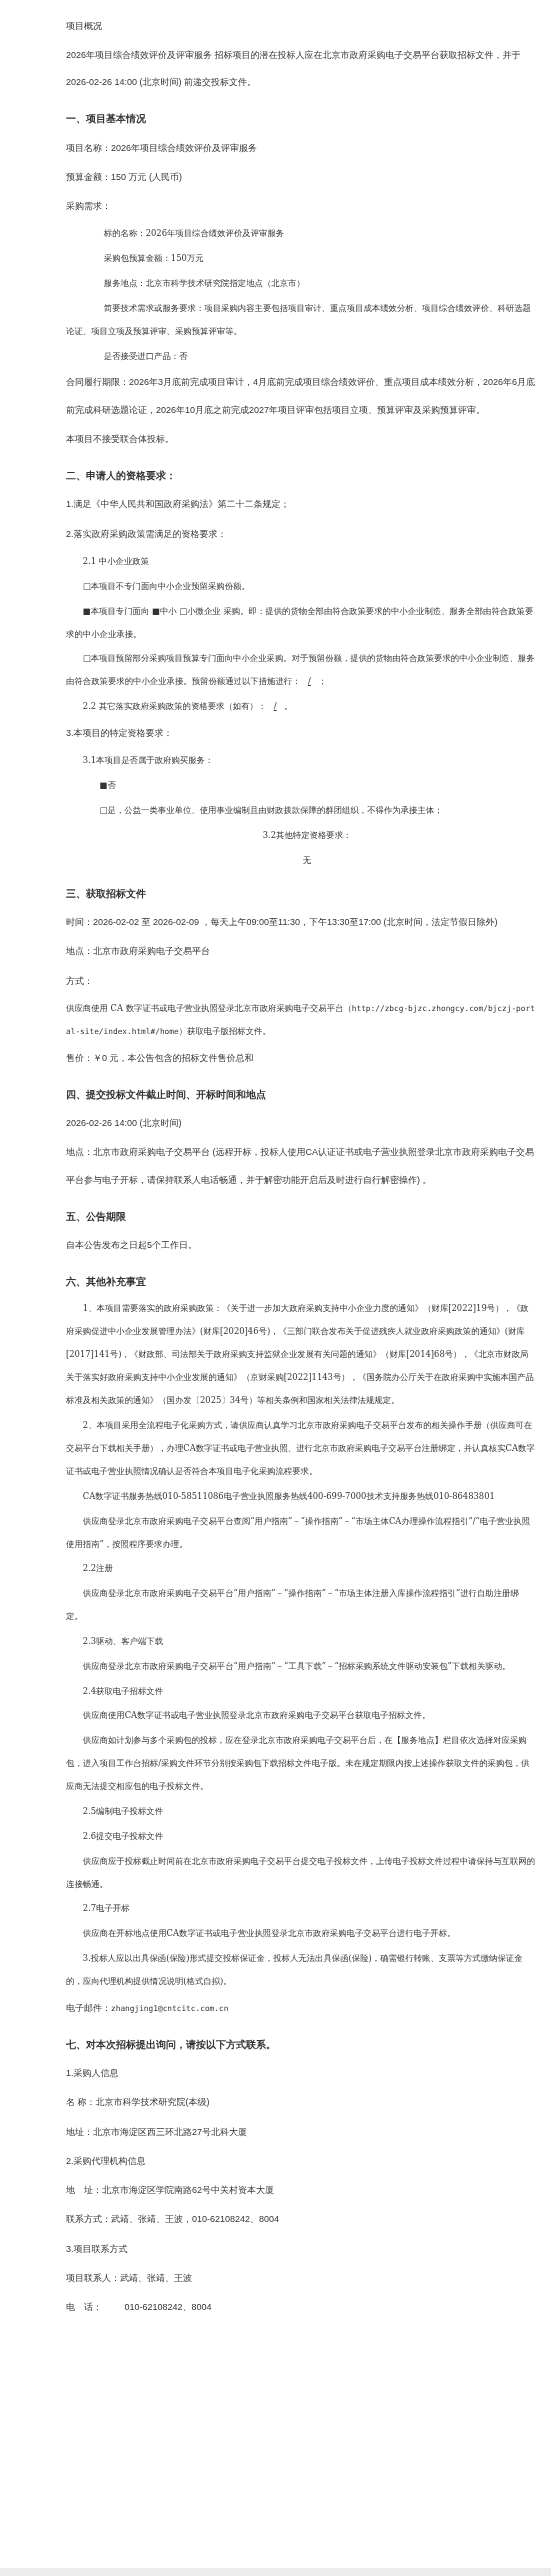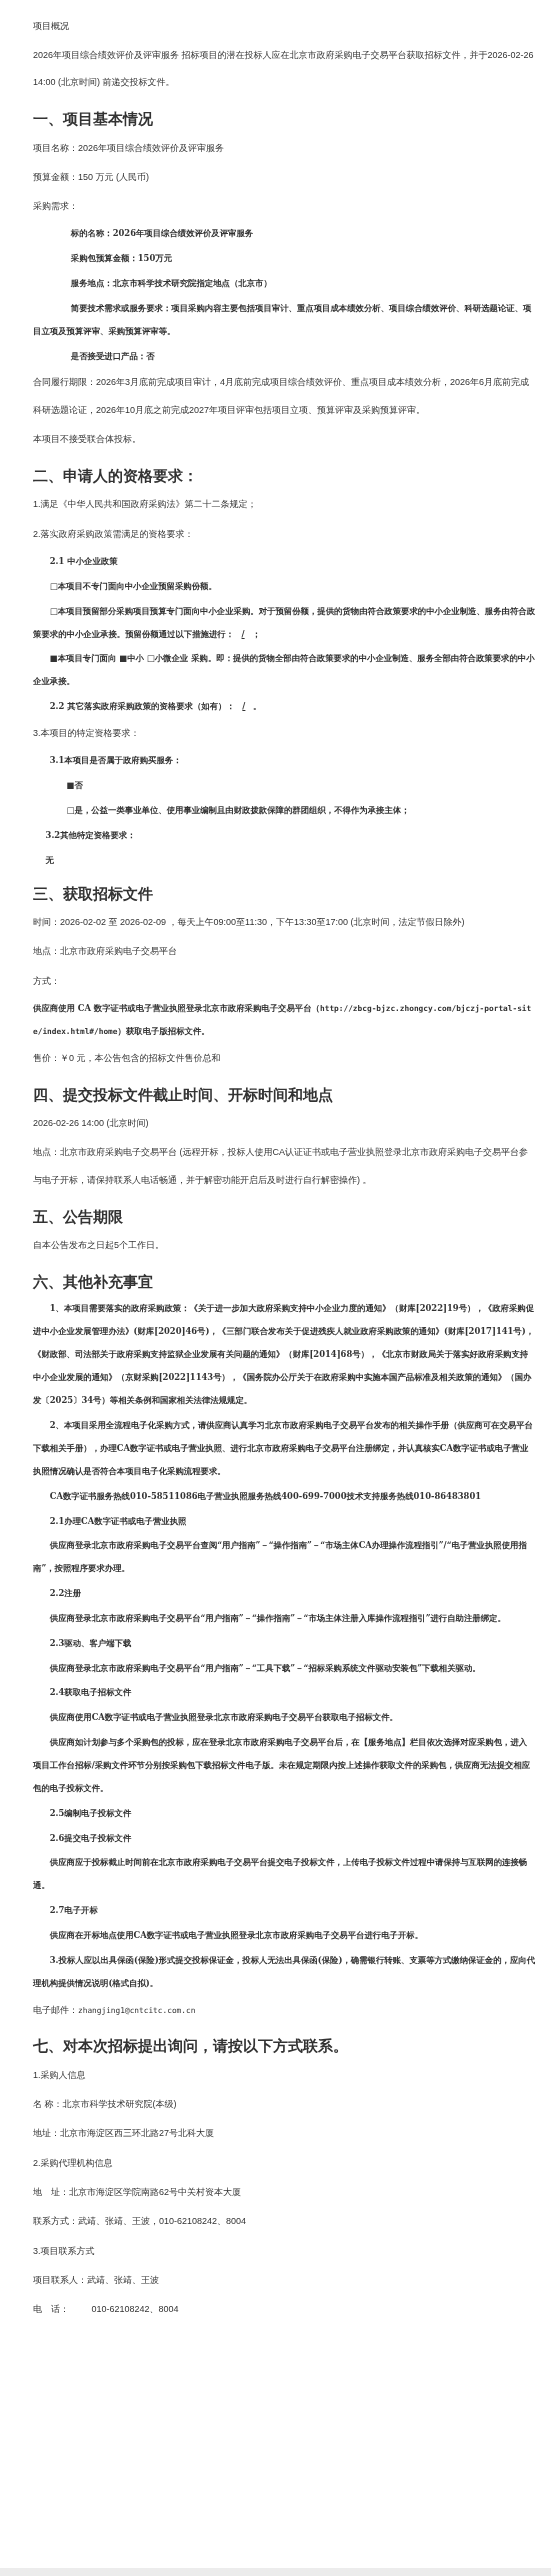--- a/index.html
+++ b/index.html
@@ -1,25 +1,25 @@
 <!DOCTYPE html>
 <html lang="zh" style="font-size:9.6px"><head>
 <meta charset="utf-8">
 <style>
   * { box-sizing: border-box; }
   html, body { margin: 0; padding: 0; }
   body { width: 551px; background: #ffffff; }
   .page { position: relative; width: 551px; height: 2576px; overflow: hidden; background: #ffffff; color: #333333; }
-  .content { padding: 10.8px 15.5px 0 33px; }
+  .content { padding: 10.8px 15.5px 0 33px; margin-left: 33px; }
   p { margin: 0; }
   .p  { font-family: "Liberation Sans", "DejaVu Sans", sans-serif; font-size: 9px; line-height: 27.5px; color: #333333; margin: 1.8px 0; }
-  .sp { font-family: "DejaVu Serif", "Liberation Serif", serif; font-size: 8.4px; line-height: 23px; color: #333333; margin: 1.8px 0; font-weight: bold; }
-  .h  { font-family: Liberation Sans, sans-serif; font-size: 15px; font-weight: 700; line-height: 27.5px; color: #333333; margin: 8.4px 0 1.8px; }
+  .sp { font-family: "DejaVu Serif", "Liberation Serif", serif; font-size: 8.4px; line-height: 23px; color: #333333; margin: 1.8px 0; }
+  .h  { font-family: Liberation Serif, serif; font-size: 10px; font-weight: 700; line-height: 27.5px; color: #333333; margin: 8.4px 0 1.8px; }
   .ti2  { text-indent: 2em; }
-  .ti15 { text-indent: 1.5em; }
+  .ti15 { text-indent: 1.5em; text-align: center; }
   .ti4  { text-indent: 4em; }
   .ti45 { text-indent: 4.5em; }
   .mono { font-family: "DejaVu Sans Mono", "Liberation Mono", monospace; font-size: 7.8px; }
   .blank { text-decoration: underline; padding: 0 0.9em; }
   .urlwrap { word-break: break-all; }
   .phone-gap { margin-left: 2.5em; }
   .strip { position: absolute; left: 0; bottom: 0; width: 100%; height: 7.8px; background: #ececec; }
 </style>
 </head>
 <body>
@@ -40,22 +40,22 @@
     <p class="sp ti45">简要技术需求或服务要求：项目采购内容主要包括项目审计、重点项目成本绩效分析、项目综合绩效评价、科研选题论证、项目立项及预算评审、采购预算评审等。</p>
     <p class="sp ti45">是否接受进口产品：否</p>
     <p class="p">合同履行期限：2026年3月底前完成项目审计，4月底前完成项目综合绩效评价、重点项目成本绩效分析，2026年6月底前完成科研选题论证，2026年10月底之前完成2027年项目评审包括项目立项、预算评审及采购预算评审。</p>
     <p class="p">本项目不接受联合体投标。</p>
 
     <p class="h">二、申请人的资格要求：</p>
     <p class="p">1.满足《中华人民共和国政府采购法》第二十二条规定；</p>
     <p class="p">2.落实政府采购政策需满足的资格要求：</p>
     <p class="sp ti2">2.1 中小企业政策</p>
     <p class="sp ti2">□本项目不专门面向中小企业预留采购份额。</p>
+    <p class="sp ti2">■本项目专门面向 ■中小 □小微企业 采购。即：提供的货物全部由符合政策要求的中小企业制造、服务全部由符合政策要求的中小企业承接。</p>
     <p class="sp ti2"><span>□本项目预留部分采购项目预算专门面向中小企业采购。对于预留份额，提供的货物由符合政策要求的中小企业制造、服务由符合政策要求的中小企业承接。预留份额通过以下措施进行：</span><span class="blank">/</span><span>；</span></p>
-    <p class="sp ti2">■本项目专门面向 ■中小 □小微企业 采购。即：提供的货物全部由符合政策要求的中小企业制造、服务全部由符合政策要求的中小企业承接。</p>
     <p class="sp ti2"><span>2.2 其它落实政府采购政策的资格要求（如有）：</span><span class="blank">/</span><span>。</span></p>
     <p class="p">3.本项目的特定资格要求：</p>
     <p class="sp ti2">3.1本项目是否属于政府购买服务：</p>
     <p class="sp ti4">■否</p>
     <p class="sp ti4">□是，公益一类事业单位、使用事业编制且由财政拨款保障的群团组织，不得作为承接主体；</p>
     <p class="sp ti15">3.2其他特定资格要求：</p>
     <p class="sp ti15">无</p>
 
     <p class="h">三、获取招标文件</p>
     <p class="p">时间：2026-02-02 至 2026-02-09 ，每天上午09:00至11:30，下午13:30至17:00 (北京时间，法定节假日除外)</p>
@@ -68,21 +68,20 @@
     <p class="p">2026-02-26 14:00 (北京时间)</p>
     <p class="p">地点：北京市政府采购电子交易平台 (远程开标，投标人使用CA认证证书或电子营业执照登录北京市政府采购电子交易平台参与电子开标，请保持联系人电话畅通，并于解密功能开启后及时进行自行解密操作) 。</p>
 
     <p class="h">五、公告期限</p>
     <p class="p">自本公告发布之日起5个工作日。</p>
 
     <p class="h">六、其他补充事宜</p>
     <p class="sp ti2">1、本项目需要落实的政府采购政策：《关于进一步加大政府采购支持中小企业力度的通知》（财库[2022]19号），《政府采购促进中小企业发展管理办法》(财库[2020]46号)，《三部门联合发布关于促进残疾人就业政府采购政策的通知》(财库[2017]141号)，《财政部、司法部关于政府采购支持监狱企业发展有关问题的通知》（财库[2014]68号），《北京市财政局关于落实好政府采购支持中小企业发展的通知》（京财采购[2022]1143号），《国务院办公厅关于在政府采购中实施本国产品标准及相关政策的通知》（国办发〔2025〕34号）等相关条例和国家相关法律法规规定。</p>
     <p class="sp ti2">2、本项目采用全流程电子化采购方式，请供应商认真学习北京市政府采购电子交易平台发布的相关操作手册（供应商可在交易平台下载相关手册），办理CA数字证书或电子营业执照、进行北京市政府采购电子交易平台注册绑定，并认真核实CA数字证书或电子营业执照情况确认是否符合本项目电子化采购流程要求。</p>
     <p class="sp ti2">CA数字证书服务热线010-58511086电子营业执照服务热线400-699-7000技术支持服务热线010-86483801</p>
-    <p class="sp ti2">2.1办理CA数字证书或电子营业执照</p>
     <p class="sp ti2">供应商登录北京市政府采购电子交易平台查阅“用户指南”－“操作指南”－“市场主体CA办理操作流程指引”/“电子营业执照使用指南”，按照程序要求办理。</p>
     <p class="sp ti2">2.2注册</p>
     <p class="sp ti2">供应商登录北京市政府采购电子交易平台“用户指南”－“操作指南”－“市场主体注册入库操作流程指引”进行自助注册绑定。</p>
     <p class="sp ti2">2.3驱动、客户端下载</p>
     <p class="sp ti2">供应商登录北京市政府采购电子交易平台“用户指南”－“工具下载”－“招标采购系统文件驱动安装包”下载相关驱动。</p>
     <p class="sp ti2">2.4获取电子招标文件</p>
     <p class="sp ti2">供应商使用CA数字证书或电子营业执照登录北京市政府采购电子交易平台获取电子招标文件。</p>
     <p class="sp ti2">供应商如计划参与多个采购包的投标，应在登录北京市政府采购电子交易平台后，在【服务地点】栏目依次选择对应采购包，进入项目工作台招标/采购文件环节分别按采购包下载招标文件电子版。未在规定期限内按上述操作获取文件的采购包，供应商无法提交相应包的电子投标文件。</p>
     <p class="sp ti2">2.5编制电子投标文件</p>
     <p class="sp ti2">2.6提交电子投标文件</p>

